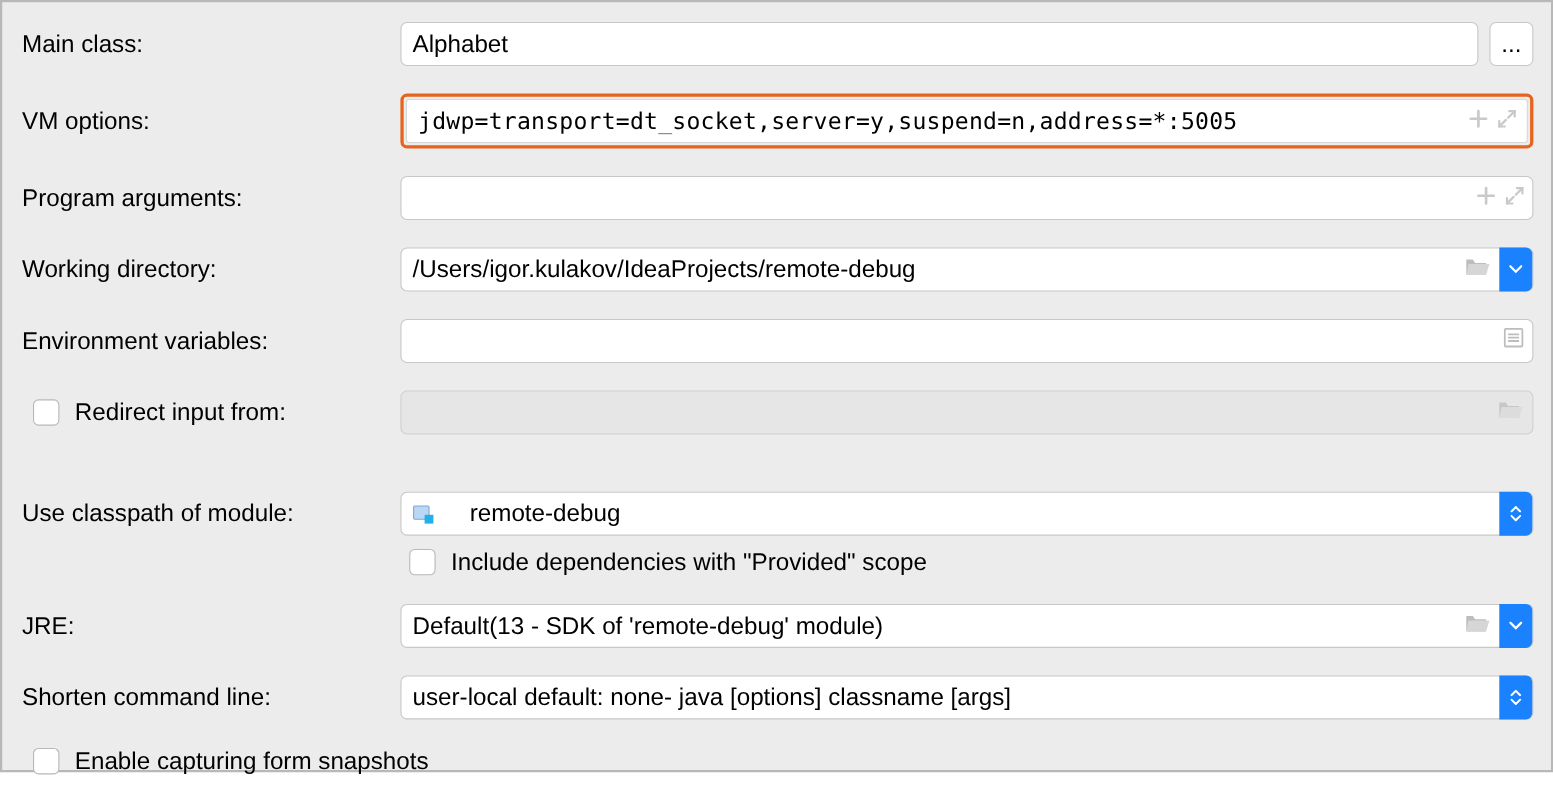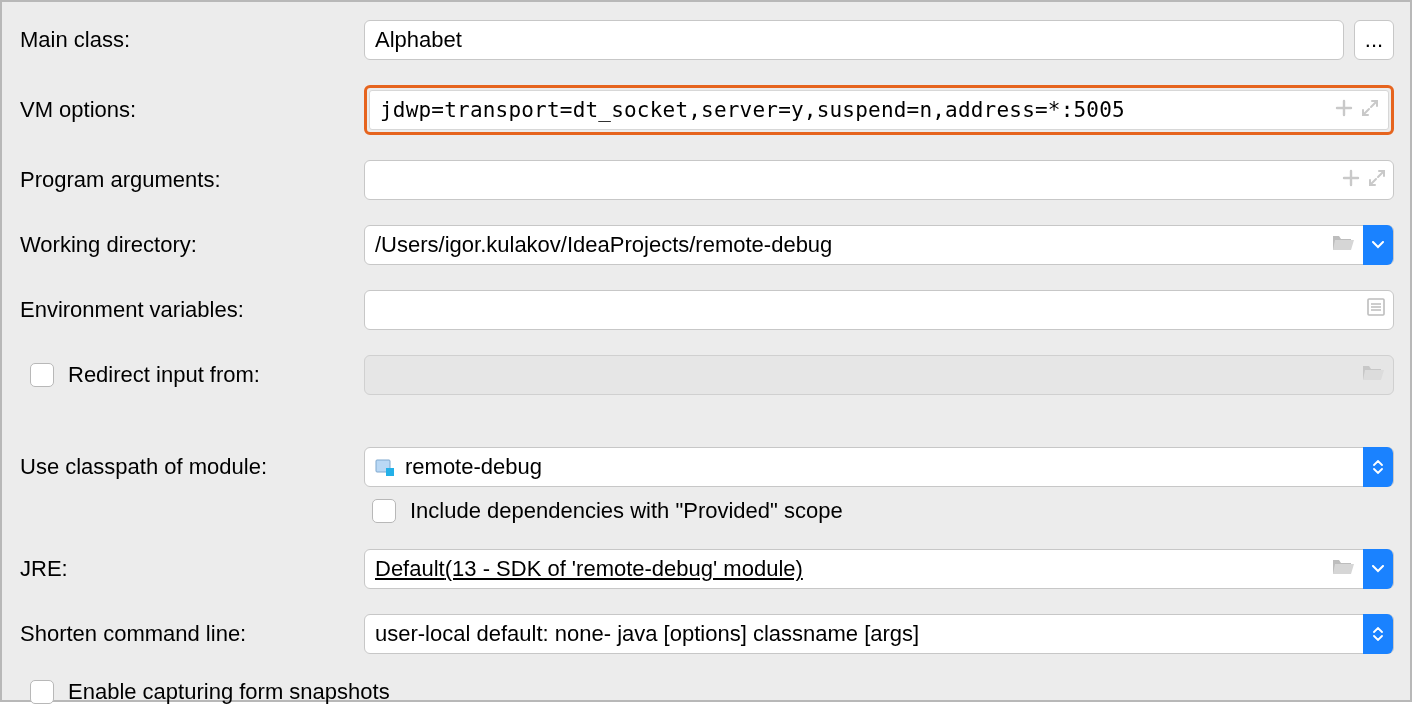--- a/index.html
+++ b/index.html
@@ -261,21 +261,21 @@
         </div>
       </div>
     </div>
   </div>
 
   <div class="row tight" style="margin-bottom:16px;">
     <div class="label-col">
       <span>Use classpath of module:</span>
     </div>
     <div class="field-col">
-      <div class="combo" style="padding-right:0;">
+      <div class="combo" style="padding-right:0;gap:22px;">
         <span class="module-icon">
           <svg width="20" height="20" viewBox="0 0 20 20">
             <rect x="1" y="3" width="14" height="12" rx="1" fill="#b9d8f5" stroke="#7ea8cf" stroke-width="1"></rect>
             <rect x="11" y="11" width="8" height="8" fill="#23b0e8"></rect>
           </svg>
         </span>
         <span style="flex:1;">remote-debug</span>
         <div class="arrow-btn">
           <svg width="10" height="6" viewBox="0 0 10 6" style="margin-bottom:2px;">
               <path d="M1 5l4-4 4 4" stroke="#fff" stroke-width="1.8" fill="none" stroke-linecap="round"></path>
@@ -291,21 +291,21 @@
   <div class="sub-row">
     <div class="checkbox"></div>
     <span>Include dependencies with "Provided" scope</span>
   </div>
 
   <div class="row">
     <div class="label-col">
       <span>JRE:</span>
     </div>
     <div class="field-col">
-      <div class="combo" style="padding-right:0;text-decoration:underline;">
+      <div class="combo" style="padding-right:0;">
         <span style="flex:1; display:flex; align-items:baseline; white-space:nowrap; overflow:hidden;">
           <span>Default</span>
           <span class="grey-text"> (13 - SDK of 'remote-debug' module)</span>
         </span>
         <span class="folder-icon" style="margin-right:8px;">
           <svg width="24" height="20" viewBox="0 0 24 20">
             <path d="M2 4h6l2 3h10v10a1 1 0 0 1-1 1H3a1 1 0 0 1-1-1V4z" fill="#bdbdbd"></path>
             <path d="M4 8h19l-3 10H2z" fill="#d6d6d6"></path>
           </svg>
         </span>

